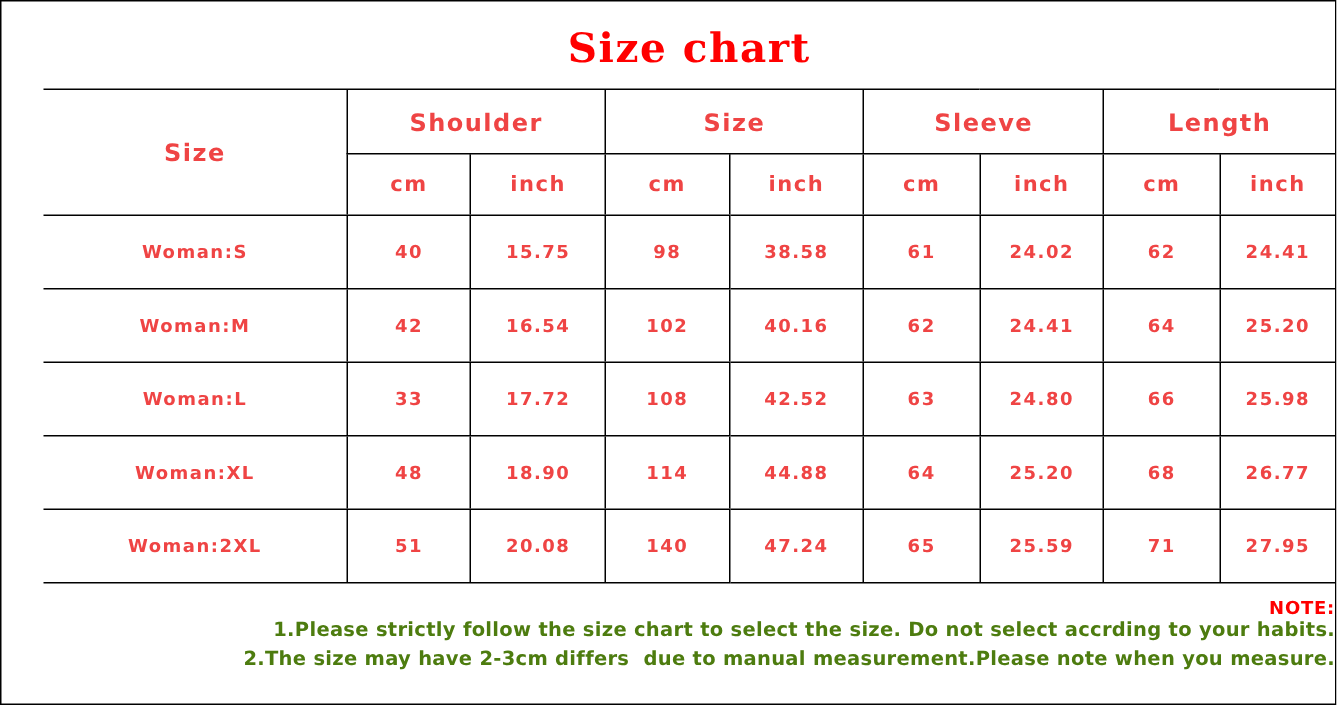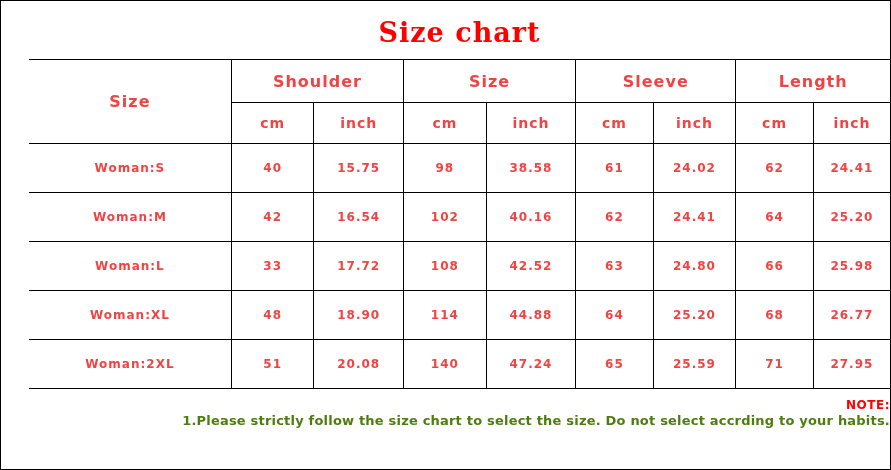--- a/index.html
+++ b/index.html
@@ -182,15 +182,16 @@
         <td class="vline">25.59</td>
         <td class="vline">71</td>
         <td class="vline">27.95</td>
       </tr>
     </tbody>
   </table>
 
   <div class="note">
     <div class="note-title">NOTE:</div>
     <div class="note-line">1.Please strictly follow the size chart to select the size. Do not select accrding to your habits.</div>
+    <div class="note-line">2.The size may have 2-3cm differs  due to manual measurement.Please note when you measure.</div>
   </div>
 
 </div>
 
 </body></html>

